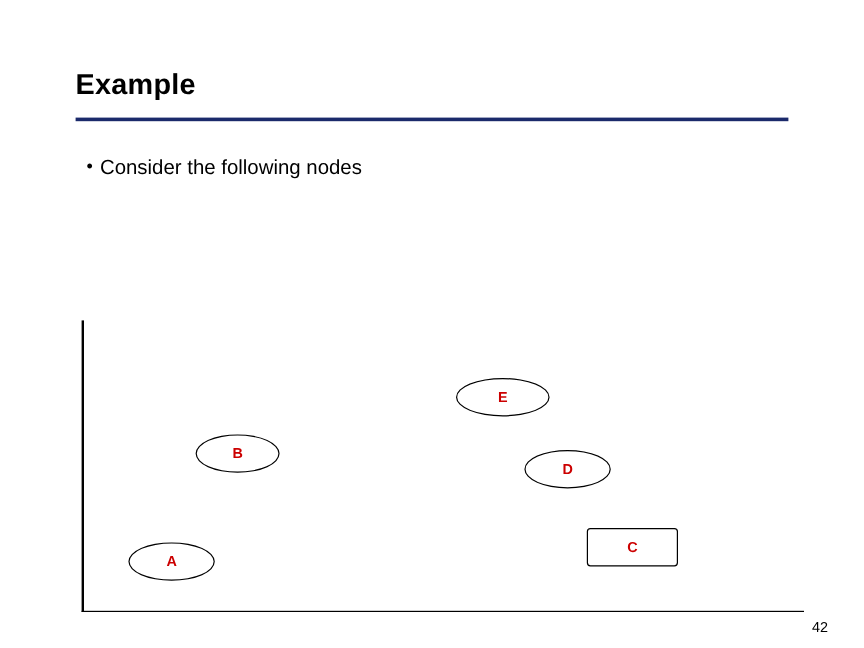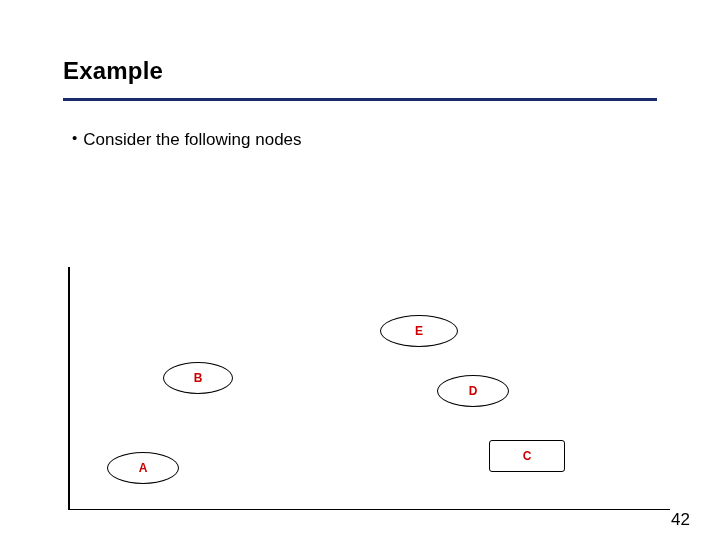--- a/index.html
+++ b/index.html
@@ -89,21 +89,21 @@
     justify-content: center;
     box-sizing: border-box;
   }
   .node.rect {
     border-radius: 3px;
   }
   .page-number {
     position: absolute;
     right: 30px;
     bottom: 22px;
-    font-size: 17px;
+    font-size: 12px;
     color: #000000;
   }
 </style>
 </head>
 <body>
 
 <div class="slide">
 
   <div class="slide-title">Example</div>
   <div class="title-rule"></div>

